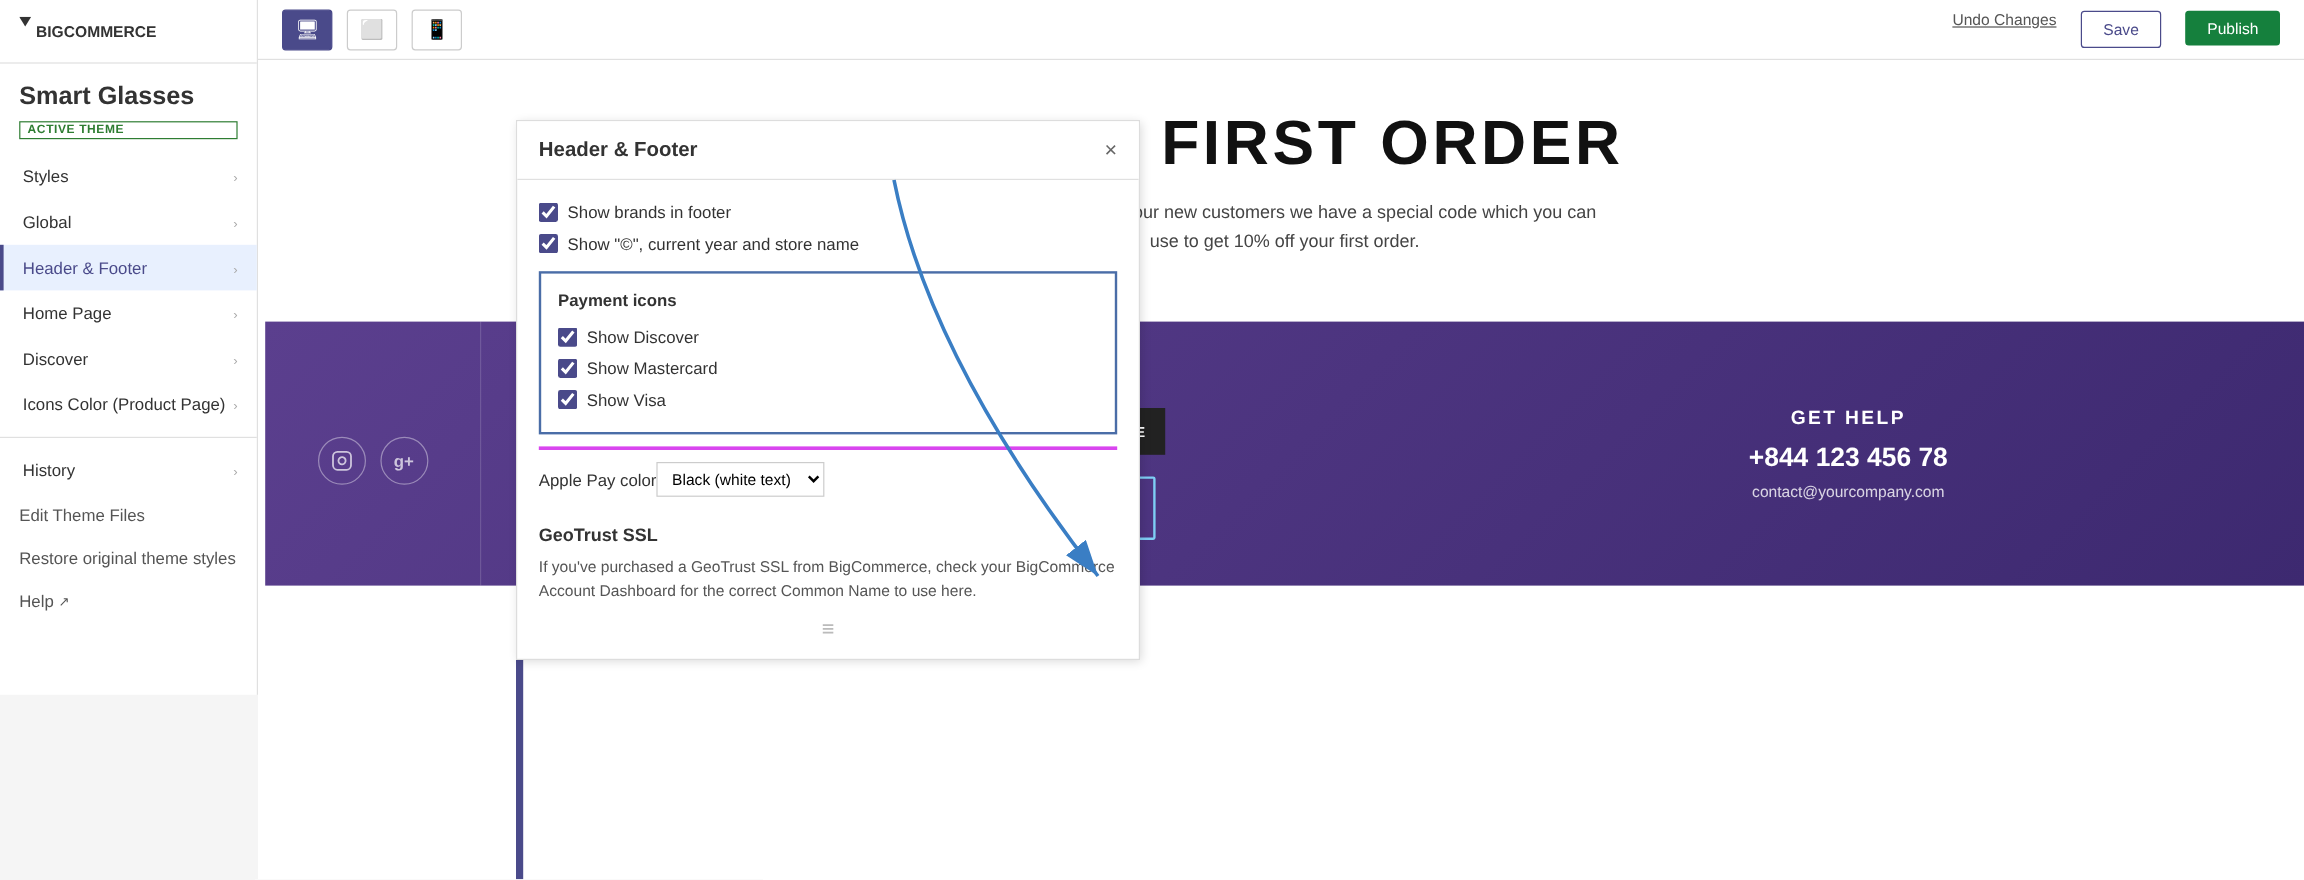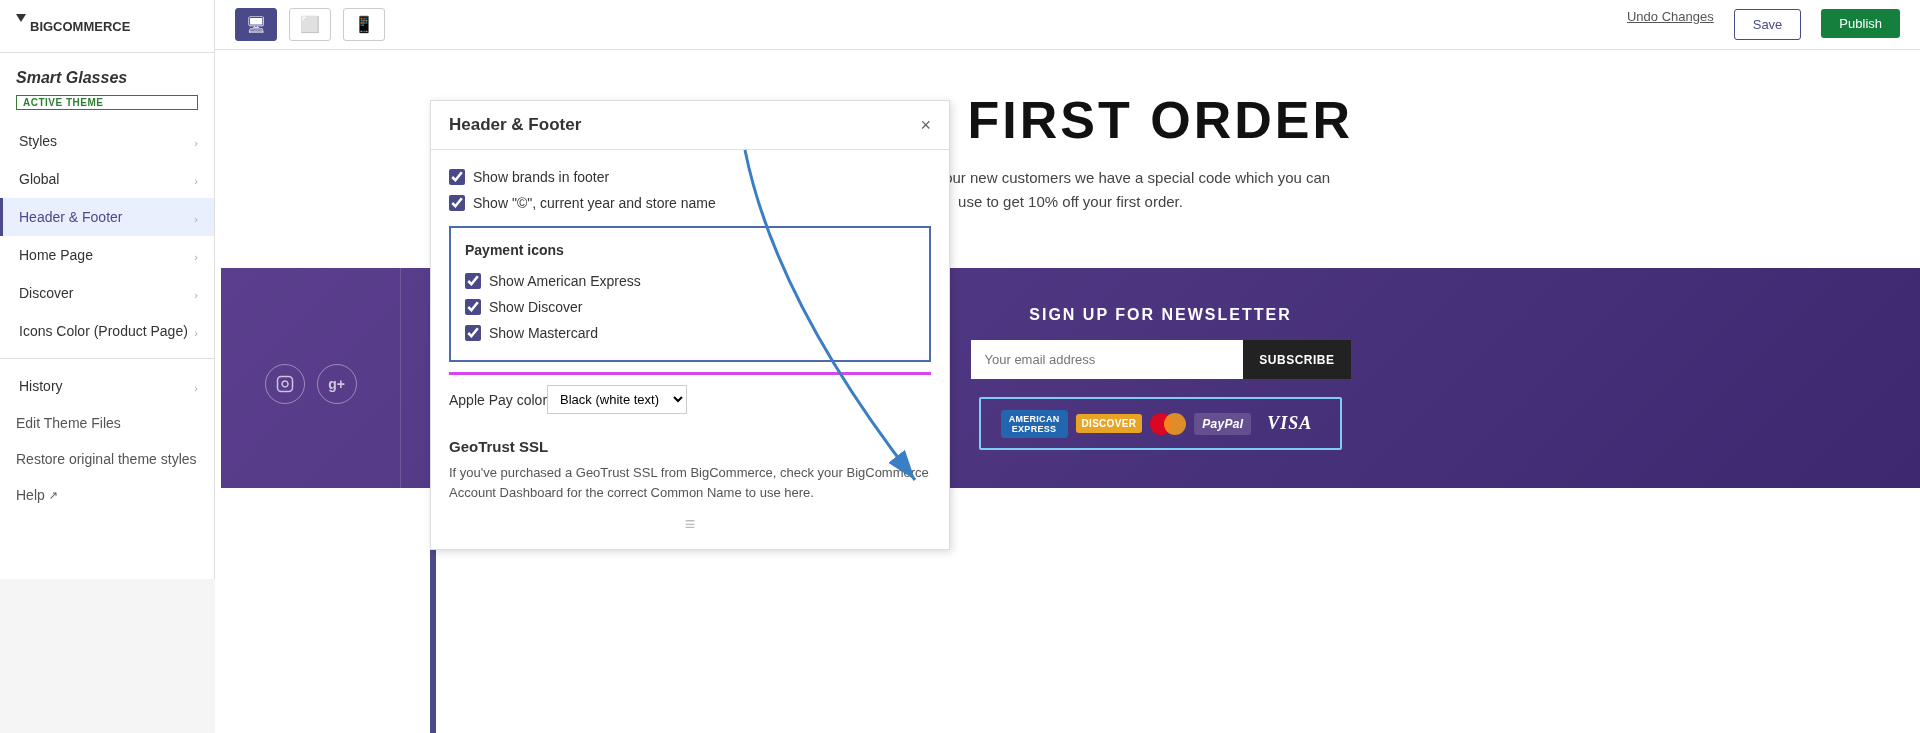--- a/index.html
+++ b/index.html
@@ -17,24 +17,23 @@
     }
     .sidebar-brand {
       padding: 14px 16px;
       border-bottom: 1px solid #e0e0e0;
       display: flex;
       align-items: center;
     }
     .sidebar-brand svg { width: 120px; height: 24px; }
     .sidebar-theme-name {
       padding: 16px 16px 4px;
-      font-size: 16px;
-      font-weight: bold;
-      color: #333;
-      font-style: italic;
+      font-size: 21px;
+      font-weight: bold;
+      color: #333;
     }
     .active-theme-badge {
       display: inline-block;
       border: 1.5px solid #2e7d32;
       color: #2e7d32;
       font-size: 10px;
       font-weight: bold;
       padding: 1px 6px;
       margin: 4px 16px 12px;
       text-transform: uppercase;
@@ -520,20 +519,25 @@
             <div class="payment-icon discover" style="background:#e8a424; font-size:10px; padding:4px 6px;">DISCOVER</div>
             <div style="display:flex; align-items:center; position:relative; width:36px; height:24px;">
               <div style="width:22px;height:22px;background:#eb001b;border-radius:50%;position:absolute;left:0;opacity:0.9;"></div>
               <div style="width:22px;height:22px;background:#f79e1b;border-radius:50%;position:absolute;left:14px;opacity:0.85;"></div>
             </div>
             <div class="payment-icon paypal" style="font-style:italic; font-weight:900;">PayPal</div>
             <div class="payment-icon visa" style="font-family:'Times New Roman', serif; font-size:18px; font-style:italic; letter-spacing:1px; background:transparent;">VISA</div>
           </div>
         </div>
 
+        <div class="footer-col">
+          <div class="get-help-title">GET HELP</div>
+          <div class="get-help-phone">+844 123 456 78</div>
+          <div class="get-help-email">contact@yourcompany.com</div>
+        </div>
       </div>
     </div>
 
     <svg class="arrow-svg" viewBox="0 0 320 430">
       <defs>
         <marker id="arrowhead" markerWidth="10" markerHeight="7" refX="10" refY="3.5" orient="auto">
           <polygon points="0 0, 10 3.5, 0 7" fill="#3a7ec4"></polygon>
         </marker>
       </defs>
       <path d="M 30 50 Q 60 200 200 380" stroke="#3a7ec4" stroke-width="3" fill="none" marker-end="url(#arrowhead)"></path>
@@ -552,30 +556,30 @@
         </div>
         <div class="checkbox-row">
           <input type="checkbox" checked="" style="">
           <label>Show "©", current year and store name</label>
         </div>
 
         <div class="payment-section">
           <div class="payment-section-title">Payment icons</div>
           <div class="checkbox-row">
             <input type="checkbox" checked="" style="">
-            <label>Show American Express</label>
-          </div>
-          <div class="checkbox-row">
-            <input type="checkbox" checked="" style="">
             <label>Show Discover</label>
           </div>
           <div class="checkbox-row">
             <input type="checkbox" checked="" style="">
             <label>Show Mastercard</label>
           </div>
+          <div class="checkbox-row">
+            <input type="checkbox" checked="" style="">
+            <label>Show Visa</label>
+          </div>
         </div>
 
         <div class="setting-row">
           <span>Apple Pay color</span>
           <select class="setting-select">
             <option>Black (white text)</option>
             <option>White (black text)</option>
           </select>
         </div>
 

